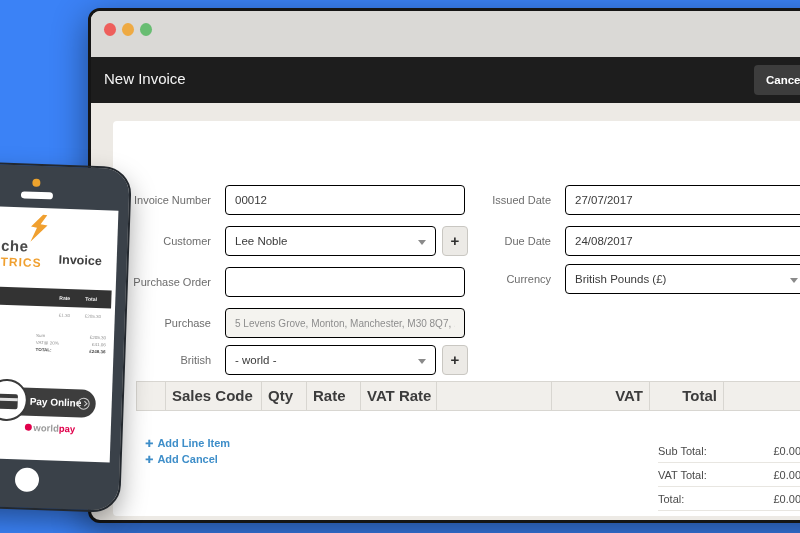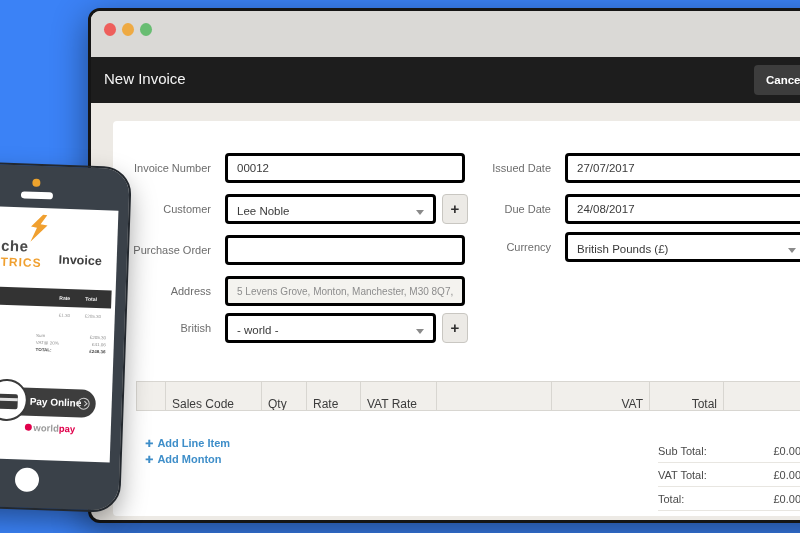--- a/index.html
+++ b/index.html
@@ -15,42 +15,42 @@
   .dot { width:12px; height:13px; border-radius:50%; }
   .dot.r { background:#ee5f5c; } .dot.y { background:#eeaa43; } .dot.g { background:#68bd72; }
   .appbar { position:absolute; left:0; top:46px; width:100%; height:46px; background:#1d1d1d; }
   .appbar-title { position:absolute; left:13px; top:13px; color:#f4f4f4; font-size:15px; }
   .cancel-btn { position:absolute; left:663px; top:8px; width:82px; height:30px; background:#3d3d3d;
                 border:none; border-radius:4px; color:#fff; font-size:11.5px; font-weight:bold;
                 text-align:left; padding-left:12px; font-family:inherit; }
 
   
   .card { position:absolute; left:22px; top:110px; width:700px; height:395px; background:#ffffff; border-radius:4px; }
-  .frow { position:absolute; height:30px; }
+  .frow { position:absolute; height:30px;margin-top:32px; }
   .flabel { position:absolute; top:9px; font-size:11px; color:#6d6d6d; text-align:right; }
   .lbl-left { left:0; width:98px; }
   .lbl-right { left:300px; width:138px; }
-  .ctrl { position:absolute; top:0; height:30px; background:#fff; border:3px solid #000000; border-radius:4px; }
+  .ctrl { position:absolute; top:0; height:30px; background:#fff; border:1px solid #000000; border-radius:4px; }
   .ctrl-input { font-family:inherit; font-size:11.5px; color:#3a3a3a; padding:0 9px; }
   .ctrl-left { left:112px; width:240px; }
   .ctrl-right { left:452px; width:243px; }
   .select { left:112px; width:211px; }
   .select .val { position:absolute; left:9px; top:8px; font-size:11.5px; color:#3a3a3a; white-space:nowrap; }
   .caret { position:absolute; right:9px; top:13px; width:0; height:0;
            border-left:4px solid transparent; border-right:4px solid transparent; border-top:5px solid #8a8a8a; }
   .plus-btn { position:absolute; left:329px; top:0; width:26px; height:30px; background:#eceae6;
               border:1px solid #c9c7c2; border-radius:4px; font-size:15px; font-weight:bold; color:#2f2f2f;
               font-family:inherit; line-height:26px; }
   .addr { background:#f4f3ef; color:#8d8d8d; font-size:10px; white-space:nowrap; overflow:hidden; }
 
   
   .litable { position:absolute; left:23px; top:260px; width:677px; height:30px; display:flex;
              background:#f1efeb; border:1px solid #d8d6d1; }
-  .th { border-right:1px solid #d8d6d1; font-size:12px; font-weight:normal; color:#3c3c3c;
-        line-height:28px; padding:8px 6px; white-space:nowrap; overflow:hidden; }
+  .th { border-right:1px solid #d8d6d1; font-size:15px; font-weight:bold; color:#3c3c3c;
+        line-height:28px; padding:0 6px; white-space:nowrap; overflow:hidden; }
   .th.right { text-align:right; }
   .th:last-child { border-right:none; }
 
   .add-links { position:absolute; left:32px; top:316px; }
   .add-link { display:block; color:#3e8ec9; font-size:11px; font-weight:bold; text-decoration:none; margin-bottom:4px; }
   .add-link .plus-ico { font-size:10px; margin-right:4px; }
 
   .totals { position:absolute; left:545px; top:318px; width:143px; }
   .trow { display:flex; justify-content:space-between; height:24px; line-height:24px;
           border-bottom:1px solid #e8e6e1; font-size:11px; color:#4a4a4a; }
@@ -120,21 +120,21 @@
           <span class="val">Lee Noble</span>
           <span class="caret"></span>
         </div>
         <button class="plus-btn">+</button>
       </div>
       <div class="frow" style="left:0; top:114px; width:360px;">
         <span class="flabel lbl-left">Purchase Order</span>
         <input class="ctrl ctrl-input ctrl-left" readonly="" value="" style="">
       </div>
       <div class="frow" style="left:0; top:155px; width:360px;">
-        <span class="flabel lbl-left">Address</span>
+        <span class="flabel lbl-left">Purchase</span>
         <input class="ctrl ctrl-input ctrl-left addr" readonly="" value="5 Levens Grove, Monton, Manchester, M30 8Q7, ..." style="">
       </div>
       <div class="frow" style="left:0; top:192px; width:360px;">
         <span class="flabel lbl-left">British</span>
         <div class="ctrl select">
           <span class="val">- world -</span>
           <span class="caret"></span>
         </div>
         <button class="plus-btn">+</button>
       </div>
@@ -162,21 +162,21 @@
         <div class="th" style="width:54px;">Rate</div>
         <div class="th" style="width:76px;">VAT Rate</div>
         <div class="th" style="width:115px;"></div>
         <div class="th right" style="width:60px;margin-left:38px;">VAT</div>
         <div class="th right" style="width:74px;">Total</div>
         <div class="th" style="width:33px;"></div>
       </div>
 
       <div class="add-links">
         <a href="#" class="add-link"><span class="plus-ico">✚</span><span>Add Line Item</span></a>
-        <a href="#" class="add-link"><span class="plus-ico">✚</span><span>Add Monton</span></a>
+        <a href="#" class="add-link"><span class="plus-ico">✚</span><span>Add Cancel</span></a>
       </div>
 
       <div class="totals">
         <div class="trow">
           <span class="tl">Sub Total:</span>
           <span class="tv">£0.00</span>
         </div>
         <div class="trow">
           <span class="tl">VAT Total:</span>
           <span class="tv">£0.00</span>

